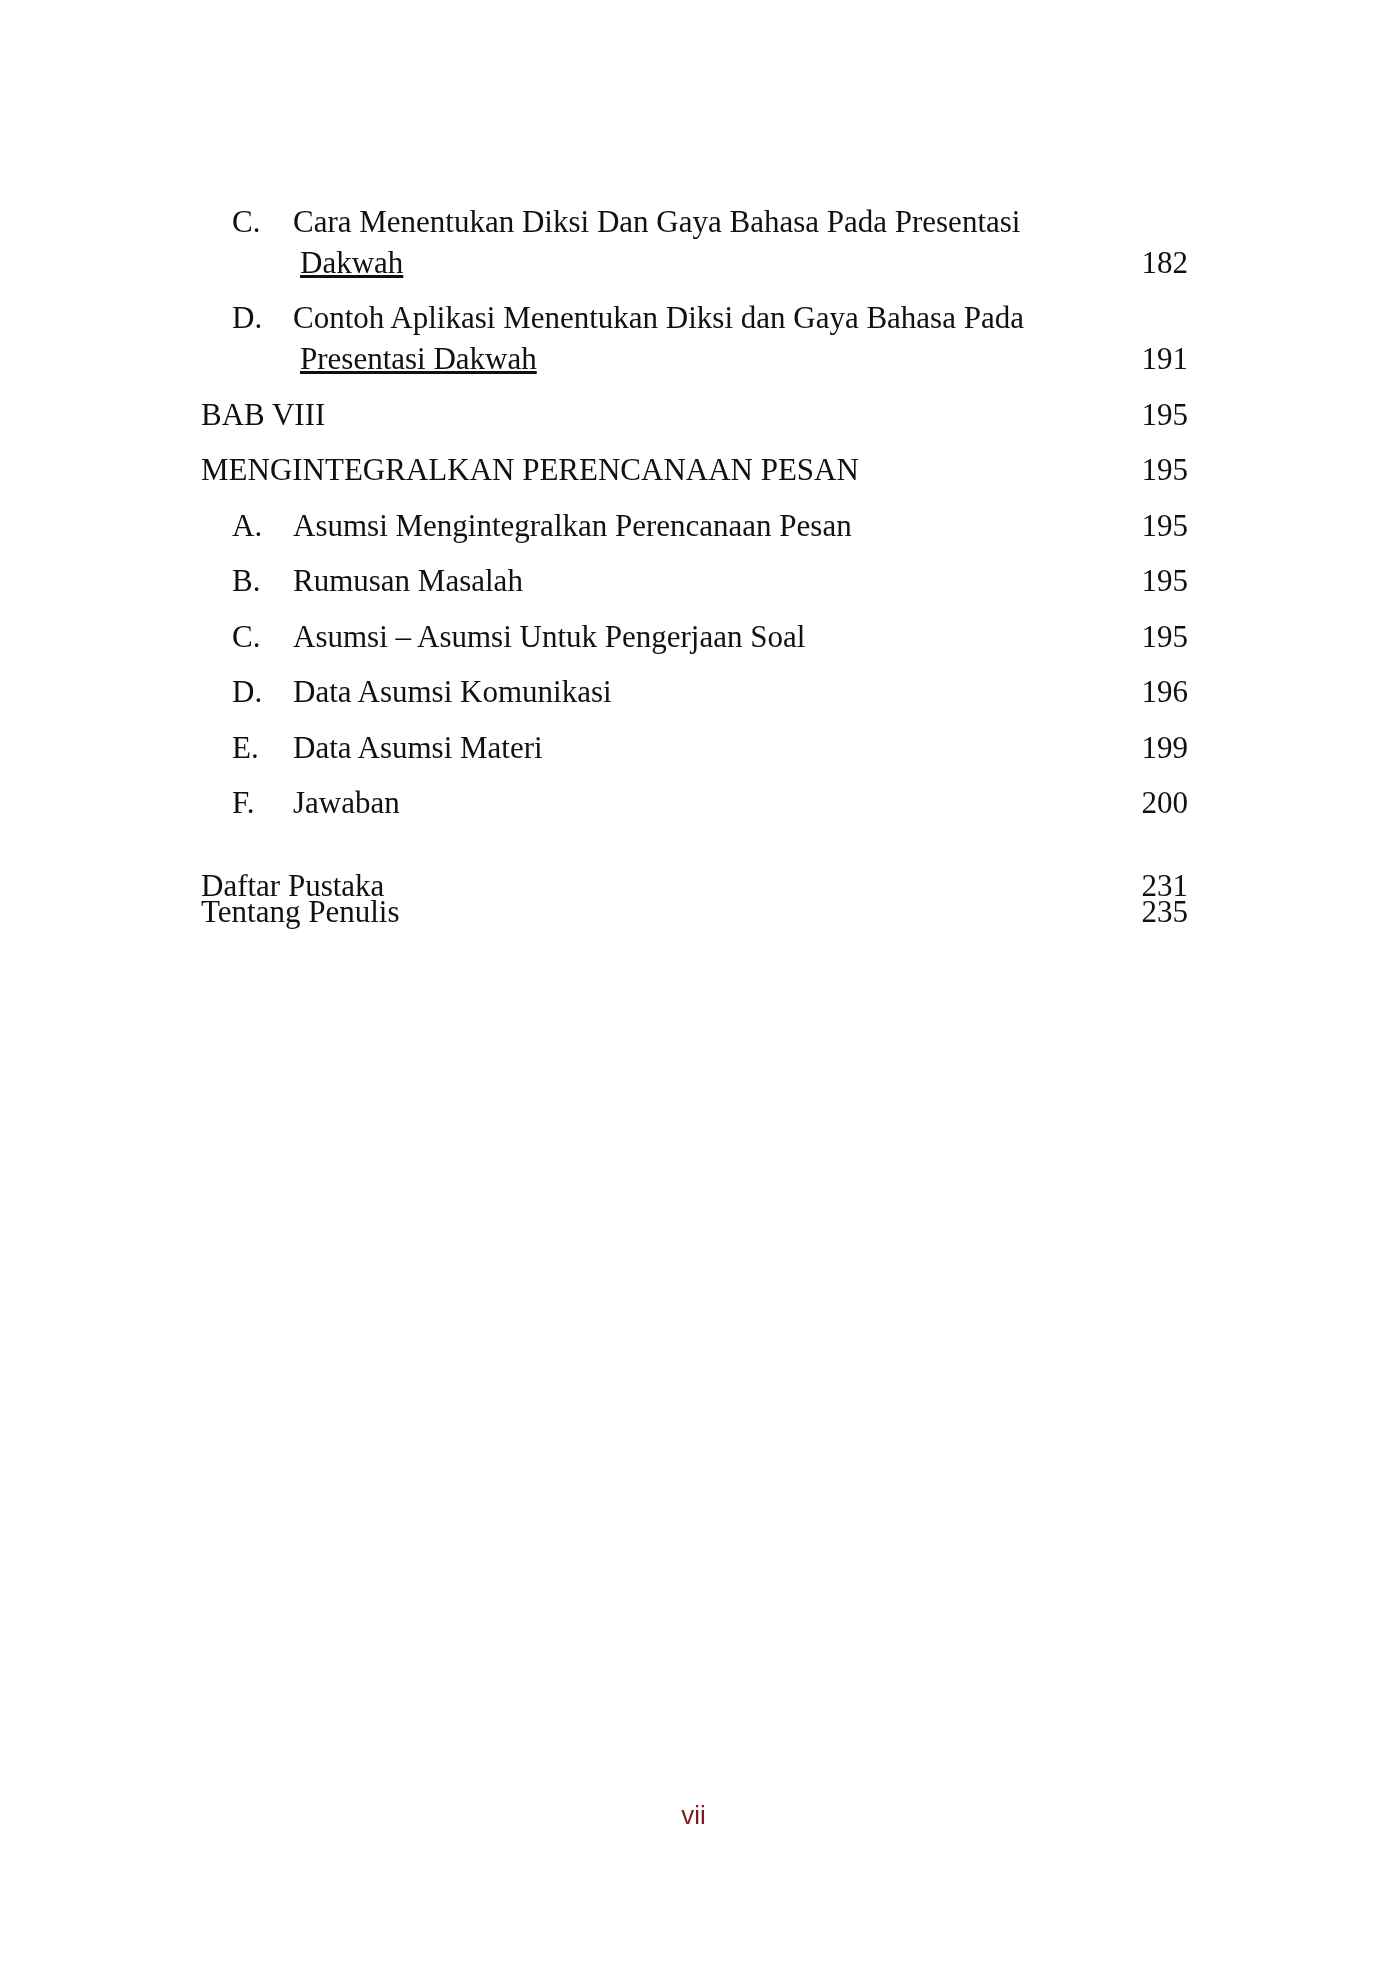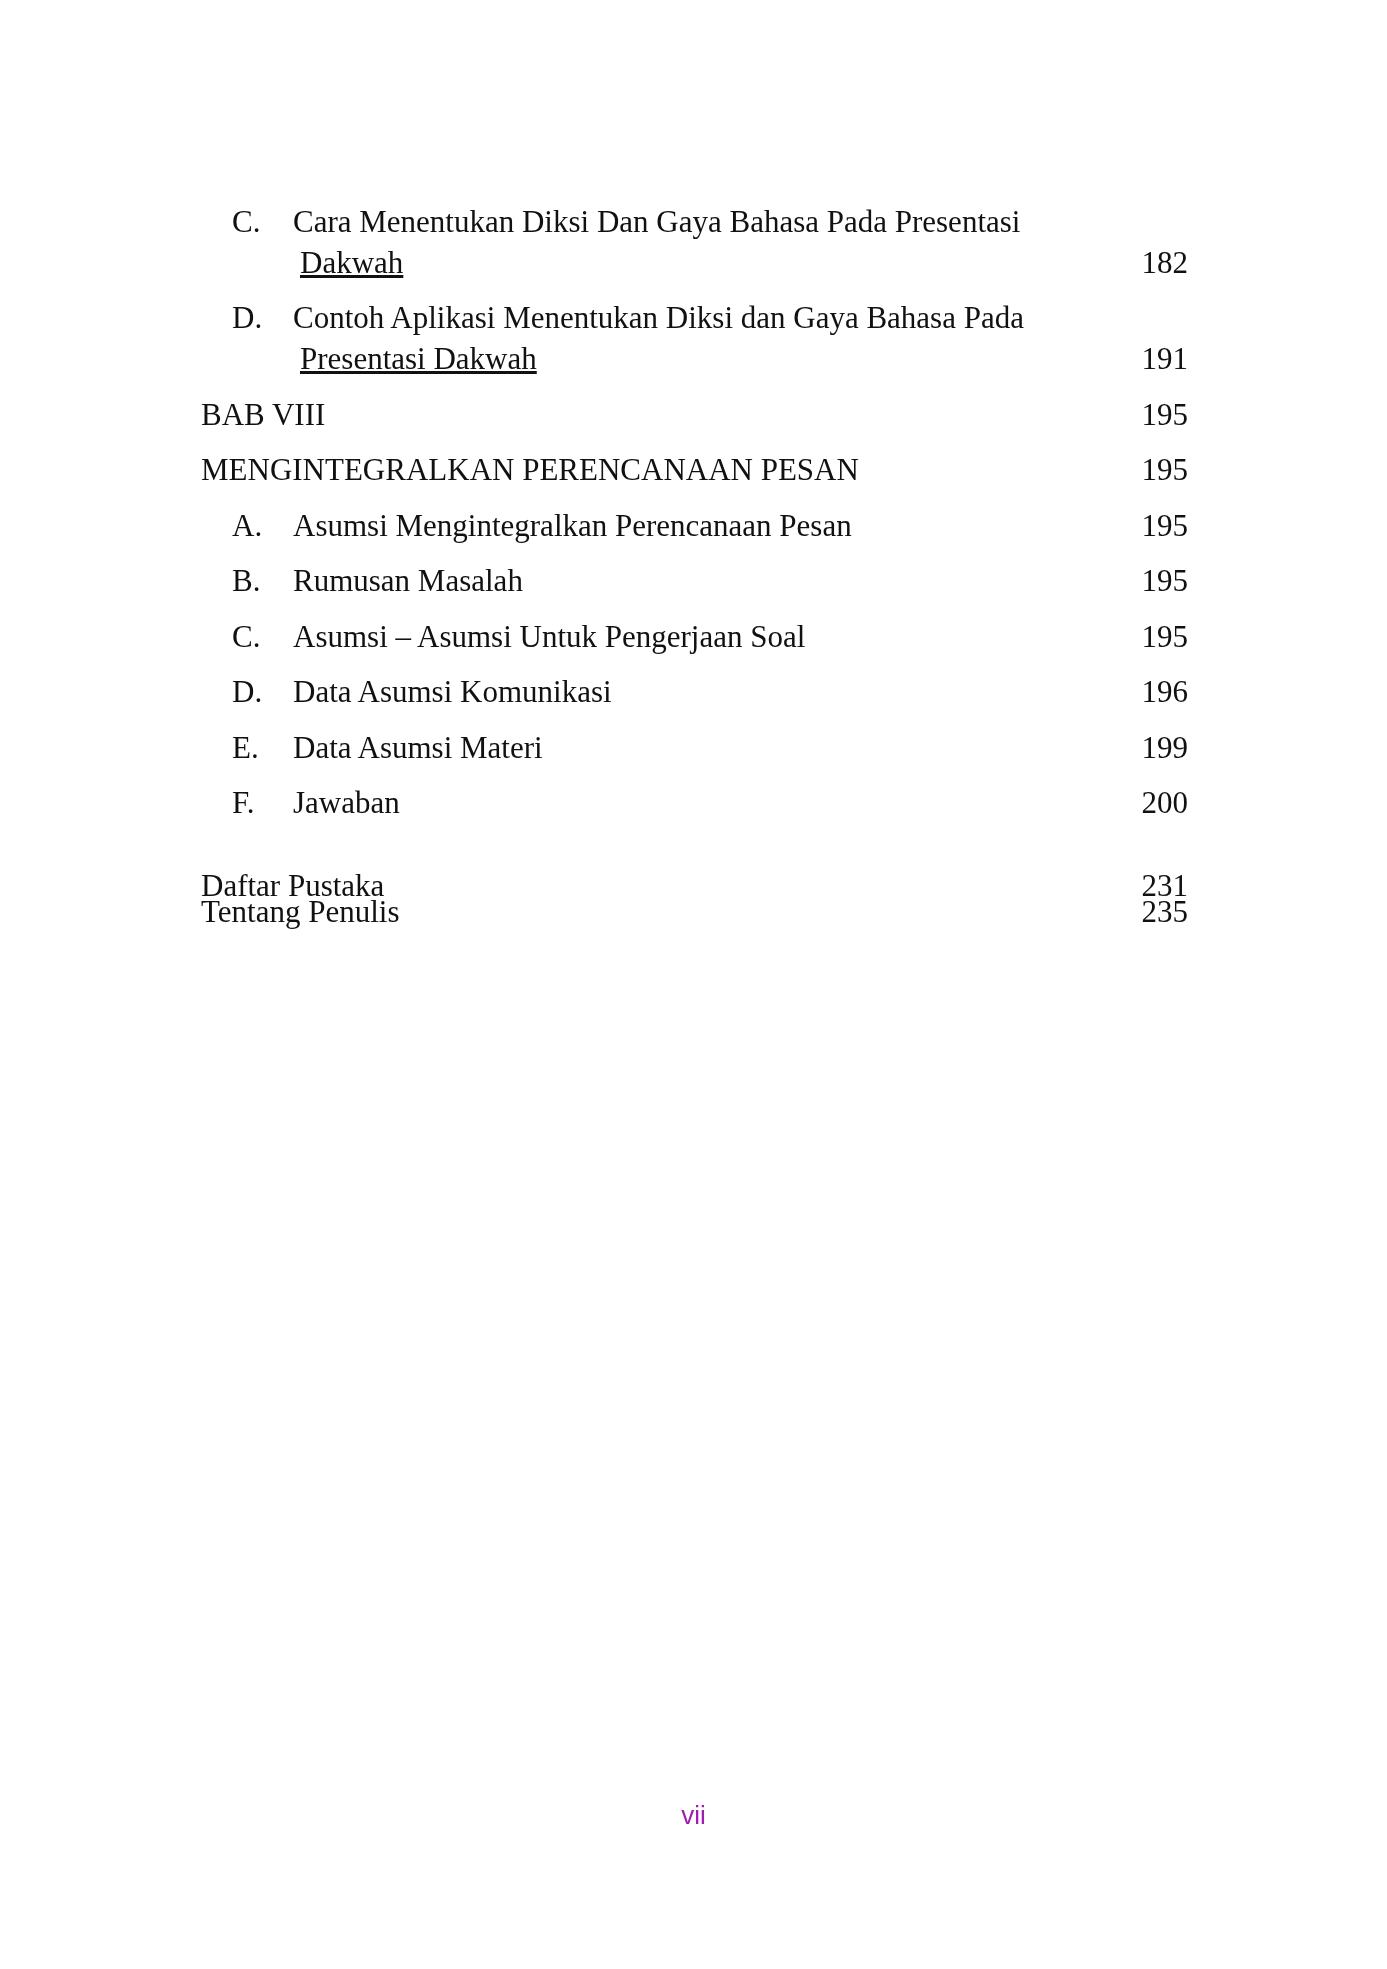--- a/index.html
+++ b/index.html
@@ -11,21 +11,21 @@
     font-family:"Liberation Serif", serif; font-size:31px; color:#111;
     white-space:nowrap;
   }
   .letter { position:absolute; left:232px; }
   .text-sub { position:absolute; left:293px; }
   .text-cont { position:absolute; left:300px;text-decoration:underline; }
   .text-top { position:absolute; left:201px; }
   .num { position:absolute; left:1138px; width:50px; text-align:right; }
   .folio {
     position:absolute; left:0; width:1387px; top:1800px; text-align:center;
-    font-family:"Liberation Sans", sans-serif; font-size:26px; color:#a21caf;
+    font-family:"Liberation Sans", sans-serif; font-size:26px; color:#7f1d1d;
     padding-left:0px;
   }
 </style>
 </head>
 <body>
 
 <div class="page">
   <div class="toc">
 
     <div class="line" style="top:202px;width:1387px;">

